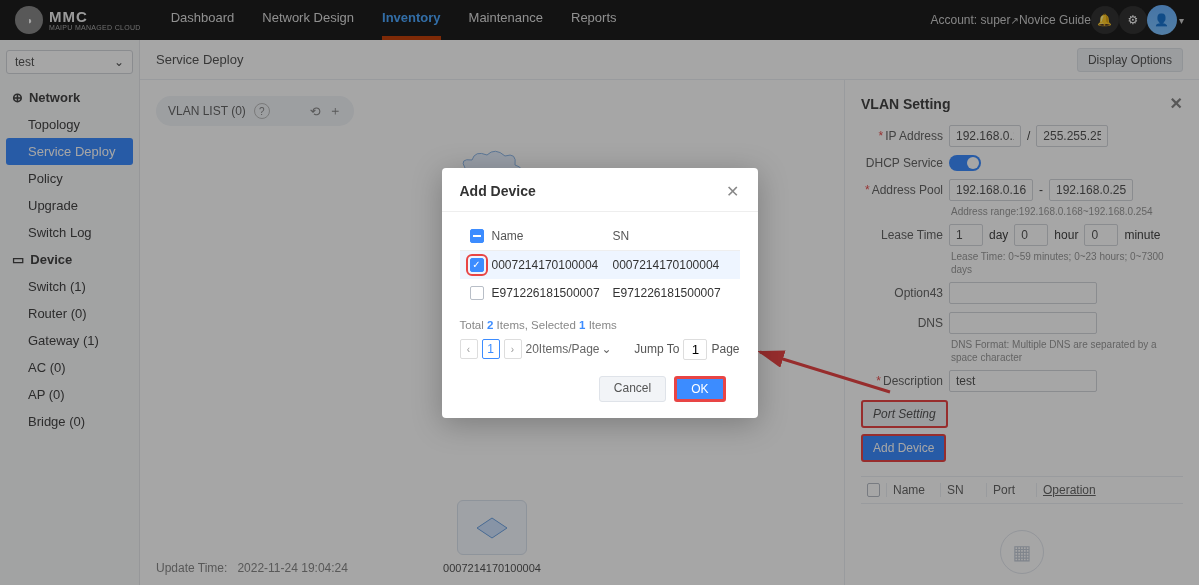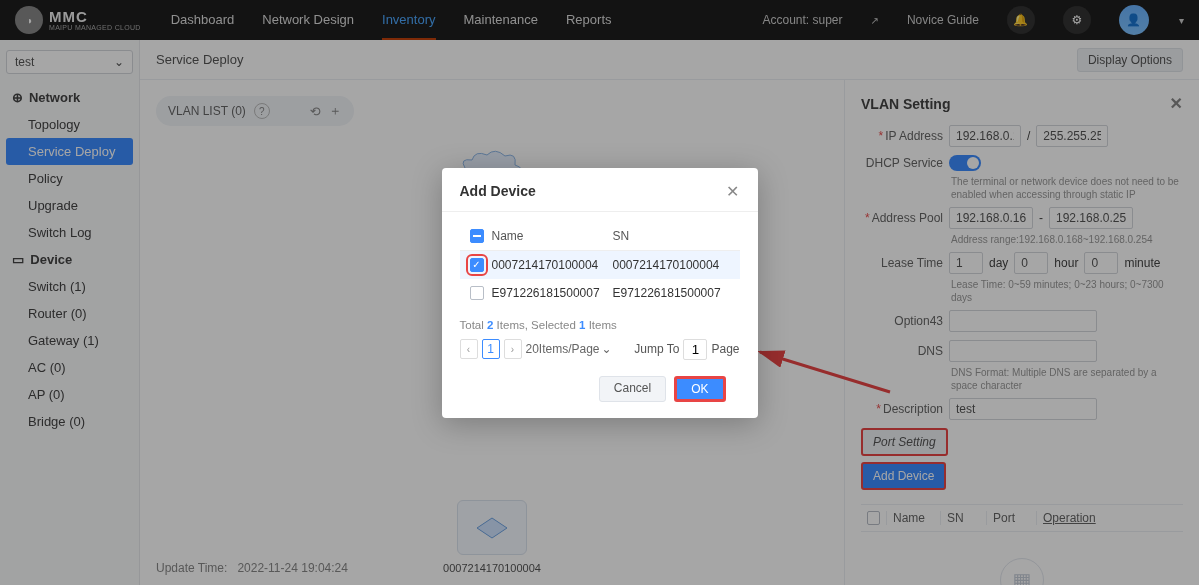--- a/index.html
+++ b/index.html
@@ -5,22 +5,22 @@
 * { box-sizing: border-box; margin: 0; padding: 0; }
 body { font-family: -apple-system, "Segoe UI", Arial, sans-serif; background:#f5f7fa; color:#333; font-size:13px; overflow:hidden; width:1199px; height:585px; position:relative;}
 .topbar { background:#1e1e1e; height:40px; display:flex; align-items:center; color:#ccc; padding:0 15px;}
 .logo { display:flex; align-items:center; margin-right:30px;}
 .logo-img { width:28px; height:28px; background:#888; border-radius:50%; margin-right:6px; display:flex; align-items:center; justify-content:center; color:#fff; font-size:10px;}
 .logo-text { display:flex; flex-direction:column; line-height:1;}
 .logo-main { font-size:15px; font-weight:bold; letter-spacing:1px; color:#eee;}
 .logo-sub  { font-size:7px; color:#aaa; letter-spacing:0.3px;}
 .menu { display:flex; gap:28px;}
 .menu-item { color:#ddd; cursor:pointer; padding:11px 0; font-size:13px;}
-.menu-item.active { color:#4da8ff; border-bottom:2px solid #c2410c;}
-.topbar-right { margin-left:auto; display:flex; align-items:center; gap:28px; font-size:12px;}
+.menu-item.active { color:#4da8ff; border-bottom:6px solid #c2410c;font-weight:bold;}
+.topbar-right { margin-left:auto; display:flex; align-items:center; gap:0; font-size:12px;}
 .ext-link { font-size:10px;}
 .icon-btn { width:28px; height:28px; border-radius:50%; background:#333; display:flex; align-items:center; justify-content:center; color:#fff; cursor:pointer;}
 .avatar { width:30px; height:30px; border-radius:50%; background:linear-gradient(#6bb3ff,#7fc3ff); display:flex; align-items:center; justify-content:center;}
 .caret { font-size:10px; margin-left:2px; color:#ccc;}
 
 .body { display:flex; height:545px;}
 .sidebar { width:140px; background:#f9fafb; border-right:1px solid #e7e9ec; padding-top:6px;}
 .tenant-select { margin:4px 6px 10px; border:1px solid #d4d7dc; border-radius:3px; padding:4px 8px; font-size:12px; color:#555; background:#fff; display:flex; justify-content:space-between; align-items:center;}
 .side-group { padding:6px 12px; font-size:13px; font-weight:600; color:#444; display:flex; align-items:center; gap:6px;}
 .side-item { padding:6px 12px 6px 28px; font-size:13px; color:#444; cursor:pointer;}
@@ -201,21 +201,20 @@
         <div class="form-row">
           <div class="form-label"><span class="req">*</span><span>IP Address</span></div>
           <input class="input sm" value="192.168.0.167" style="">
           <span>/</span>
           <input class="input sm" value="255.255.255.0" style="">
         </div>
         <div class="form-row">
           <div class="form-label"><span>DHCP Service</span></div>
           <div class="switch"></div>
         </div>
-        <div class="hint">The terminal or network device does not need to be enabled when accessing through static IP</div>
         <div class="form-row">
           <div class="form-label"><span class="req">*</span><span>Address Pool</span></div>
           <input class="input" style="width: 84px;" value="192.168.0.168">
           <span>-</span>
           <input class="input" style="width: 84px;" value="192.168.0.254">
         </div>
         <div class="hint">Address range:192.168.0.168~192.168.0.254</div>
         <div class="form-row">
           <div class="form-label"><span>Lease Time</span></div>
           <input class="input" style="width: 34px;" value="1">

